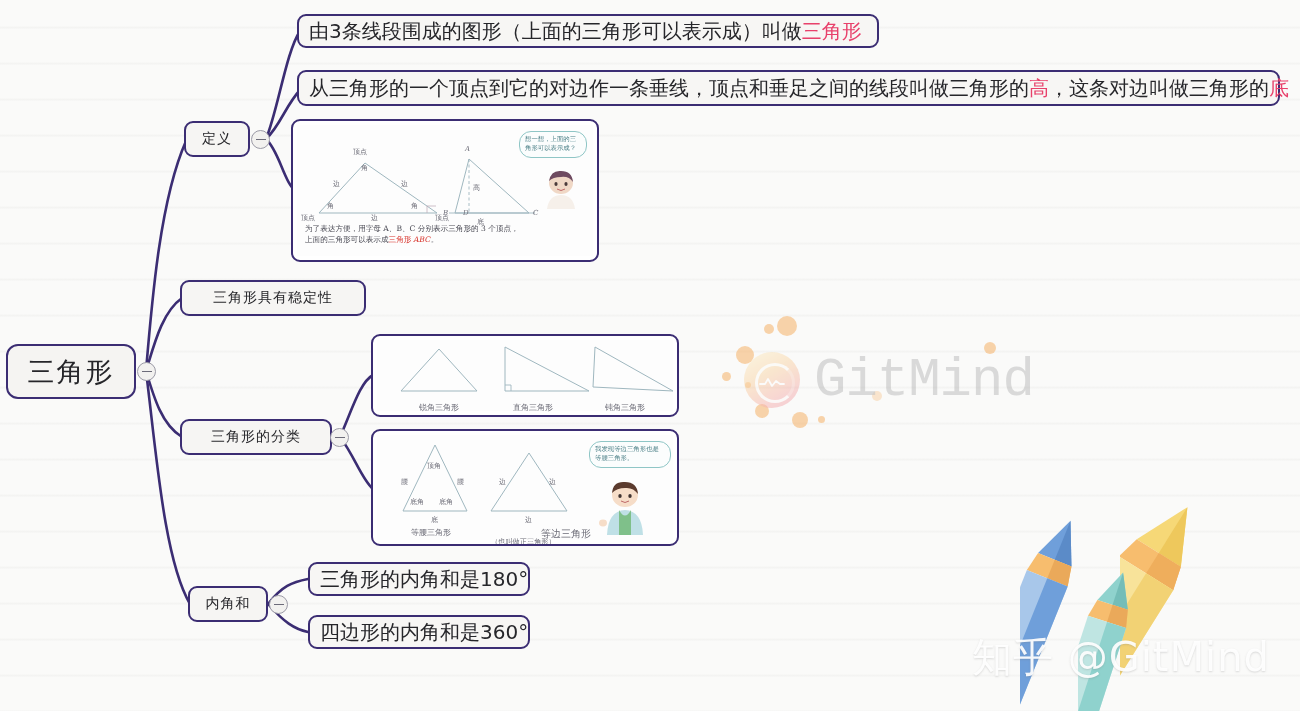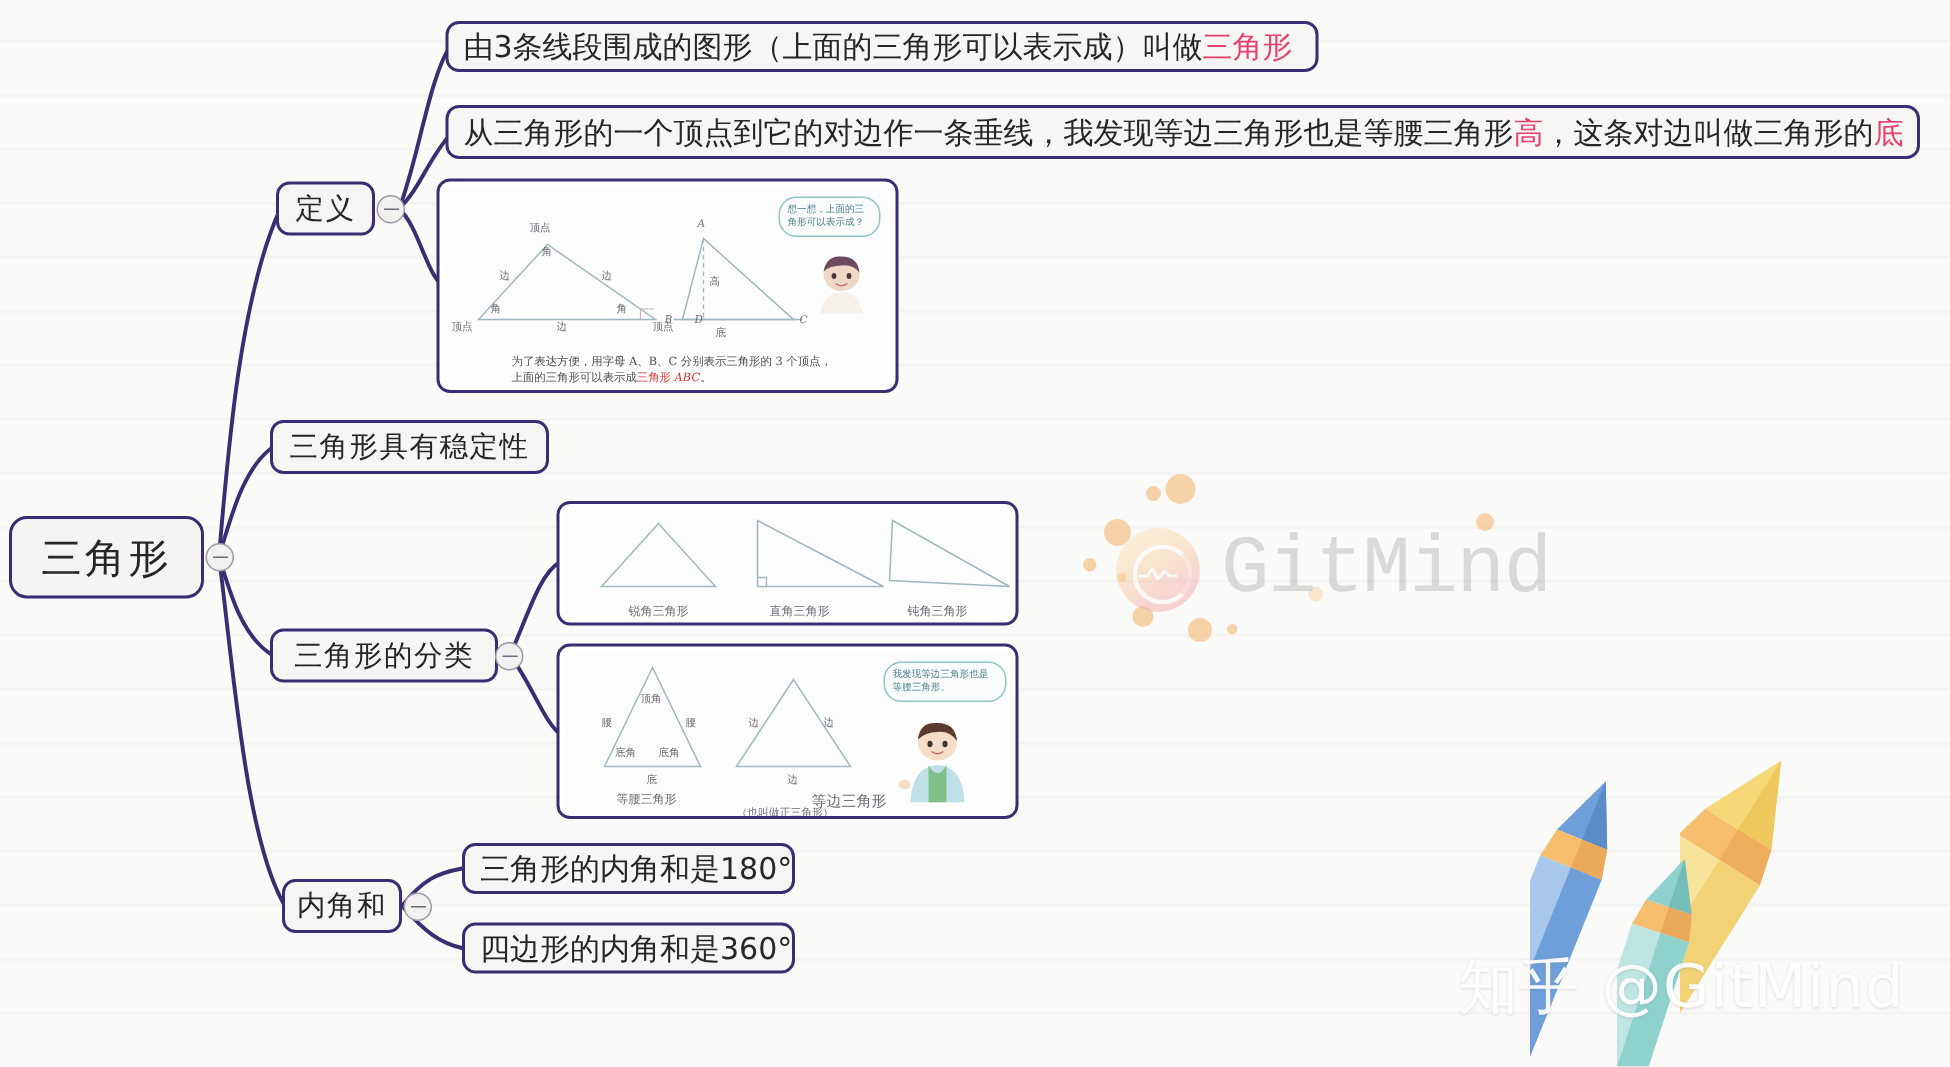--- a/index.html
+++ b/index.html
@@ -124,21 +124,21 @@
     color: #26262a;
     white-space: nowrap;
   }
   .node-root {
     border-radius: 12px;
     border-width: 2.8px;
     font-size: 27px;
     letter-spacing: 2px;
   }
   .node-branch {
-    font-size: 19px;
+    font-size: 14px;
     letter-spacing: 1px;
     background: #f6f5f3;
   }
   .node-leaf {
     font-size: 20px;
     background: #f7f6f4;
     justify-content: flex-start;
     padding: 0 10px;
   }
   .node-leaf .txt { line-height: 1.1; }
@@ -306,21 +306,21 @@
   <div class="node node-branch" style="left:184px;top:121px;width:66px;height:36px;">
     <span>定义</span>
   </div>
   <div class="toggle" style="left:251px;top:130px;"></div>
 
   <div class="node node-leaf" style="left:297px;top:14px;width:582px;height:34px;">
     <span class="txt"><span>由3条线段围成的图形（上面的三角形可以表示成）叫做</span><span class="hl">三角形</span></span>
   </div>
 
   <div class="node node-leaf" style="left:297px;top:70px;width:983px;height:36px;">
-    <span class="txt"><span>从三角形的一个顶点到它的对边作一条垂线，我发现等边三角形也是等腰三角形</span><span class="hl">高</span><span>，这条对边叫做三角形的</span><span class="hl">底</span></span>
+    <span class="txt"><span>从三角形的一个顶点到它的对边作一条垂线，顶点和垂足之间的线段叫做三角形的</span><span class="hl">高</span><span>，这条对边叫做三角形的</span><span class="hl">底</span></span>
   </div>
 
   <div class="imgnode" style="left:291px;top:119px;width:308px;height:143px;">
     <div class="sheet">
       <svg width="300" height="108" viewBox="0 0 300 108" style="position:absolute;left:0;top:2px;">
 
         <polygon points="68,36 22,86 140,86" fill="none" stroke="#9fb7bf" stroke-width="1"></polygon>
 
         <path d="M130,86 L130,79 L139,79" fill="none" stroke="#c2b0bb" stroke-width="0.8"></path>
 
@@ -349,21 +349,21 @@
       <div class="bubble" style="left:222px;top:6px;width:56px;">想一想，上面的三角形可以表示成？</div>
       <svg width="42" height="40" viewBox="0 0 42 40" style="position:absolute;left:242px;top:44px;">
         <ellipse cx="22" cy="14" rx="12" ry="11" fill="#f0d8c6"></ellipse>
         <path d="M10,12 Q12,1 22,2 Q33,2 34,13 Q30,7 22,8 Q14,8 10,12Z" fill="#6e4a60"></path>
         <ellipse cx="17" cy="15" rx="1.6" ry="2" fill="#4a3a3a"></ellipse>
         <ellipse cx="27" cy="15" rx="1.6" ry="2" fill="#4a3a3a"></ellipse>
         <path d="M18,20 Q22,23 26,20" stroke="#c06a6a" stroke-width="1" fill="none"></path>
         <path d="M8,40 Q10,26 22,26 Q34,26 36,40 Z" fill="#f6f0ea"></path>
       </svg>
 
-      <div class="tri-cap" style="left:8px;top:110px;width:288px;margin-left:36px;">
+      <div class="tri-cap" style="left:8px;top:98px;width:288px;">
         <span>为了表达方便，用字母 A、B、C 分别表示三角形的 3 个顶点，</span><br>
         <span>上面的三角形可以表示成</span><span class="red">三角形</span><span class="ital"> ABC</span><span>。</span>
       </div>
     </div>
   </div>
 
   <div class="node node-branch" style="left:180px;top:280px;width:186px;height:36px;">
     <span>三角形具有稳定性</span>
   </div>
 

